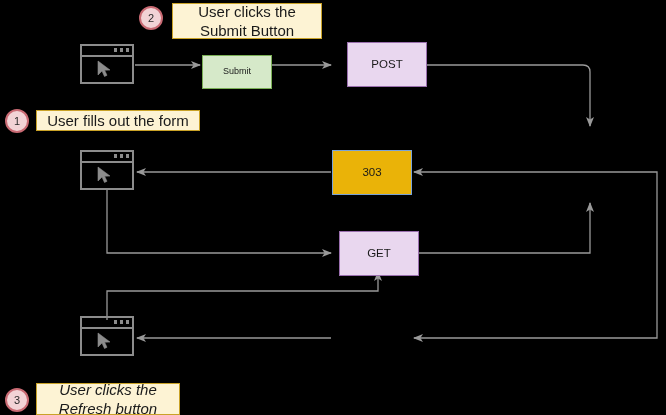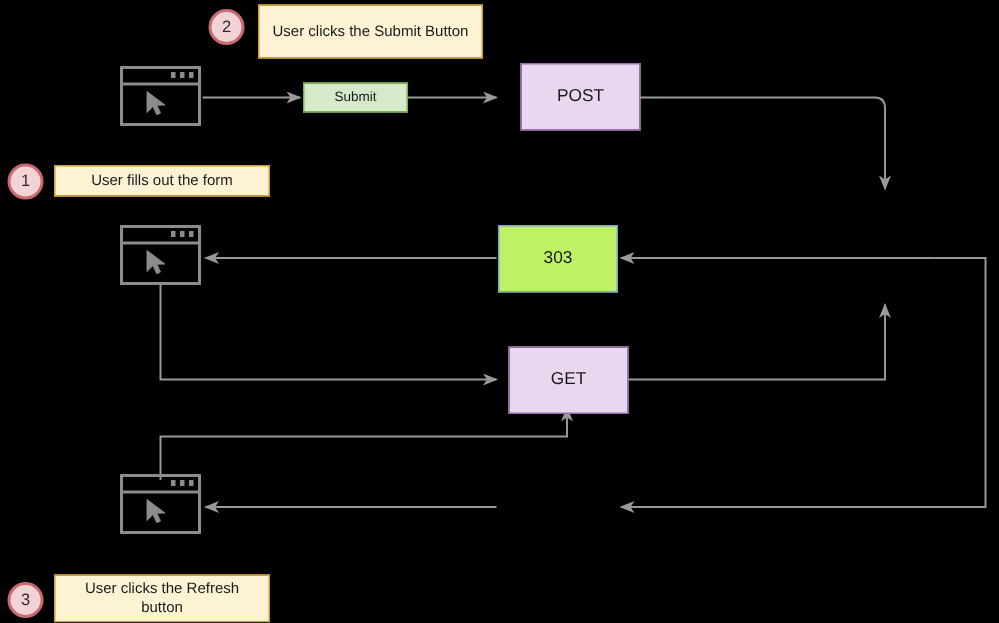--- a/index.html
+++ b/index.html
@@ -37,39 +37,39 @@
     color: #1a1a1a;
     text-align: center;
     line-height: 1.25;
   }
   .node-purple {
     background: #e9d7ef;
     border: 1px solid #9a6fae;
     margin-left: 15px;
   }
   .node-blue {
-    background: #bef264;
+    background: #eab308;
     border: 1px solid #7aa3d6;
   }
   .node-green {
     background: #d6e9c9;
     border: 1px solid #7aaf55;
     font-size: 9px;
   }
   
   .callout {
     position: absolute;
     box-sizing: border-box;
     background: #fdf3d4;
     border: 1px solid #c9a227;
     display: flex;
     align-items: center;
     justify-content: center;
     text-align: center;
-    font-size: 10px;
+    font-size: 15px;
     color: #1a1a1a;
     line-height: 1.3;
     padding: 2px 6px;
   }
   .badge {
     position: absolute;
     box-sizing: border-box;
     width: 24px;
     height: 24px;
     border-radius: 50%;
@@ -174,21 +174,21 @@
     <div class="titlebar">
       <span class="dot d1"></span>
       <span class="dot d2"></span>
       <span class="dot d3"></span>
     </div>
     <svg class="cursor" viewBox="0 0 16 18">
       <path d="M1,1 L1,15 L5,11 L7.5,16.5 L10,15.3 L7.6,10.2 L13,10 z" fill="#8c8c8c" stroke="#8c8c8c" stroke-width="0.6"></path>
     </svg>
   </div>
 
-  <div class="node node-green" style="left:202px; top:55px; width:70px; height:20px;">
+  <div class="node node-green" style="left:202px; top:55px; width:70px; height:34px;">
     <span>Submit</span>
   </div>
 
   <div class="node node-purple" style="left:332px; top:42px; width:80px; height:45px;">
     <span>POST</span>
   </div>
 
   <div class="node node-blue" style="left:332px; top:150px; width:80px; height:45px;">
     <span>303</span>
   </div>
@@ -201,24 +201,24 @@
   <div class="badge" style="left:139px; top:6px;">
     <span>2</span>
   </div>
   <div class="callout" style="left:172px; top:3px; width:150px; height:36px;">
     <span>User clicks the Submit Button</span>
   </div>
 
   <div class="badge" style="left:5px; top:109px;">
     <span>1</span>
   </div>
-  <div class="callout" style="left:36px; top:110px; width:144px; height:21px;">
+  <div class="callout" style="left:36px; top:110px; width:164px; height:21px;">
     <span>User fills out the form</span>
   </div>
 
   <div class="badge" style="left:5px; top:388px;">
     <span>3</span>
   </div>
-  <div class="callout" style="left:36px; top:383px; width:144px; height:32px;">
+  <div class="callout" style="left:36px; top:383px; width:144px; height:32px;font-style:italic;">
     <span>User clicks the Refresh button</span>
   </div>
 
 </div>
 
 </body></html>

